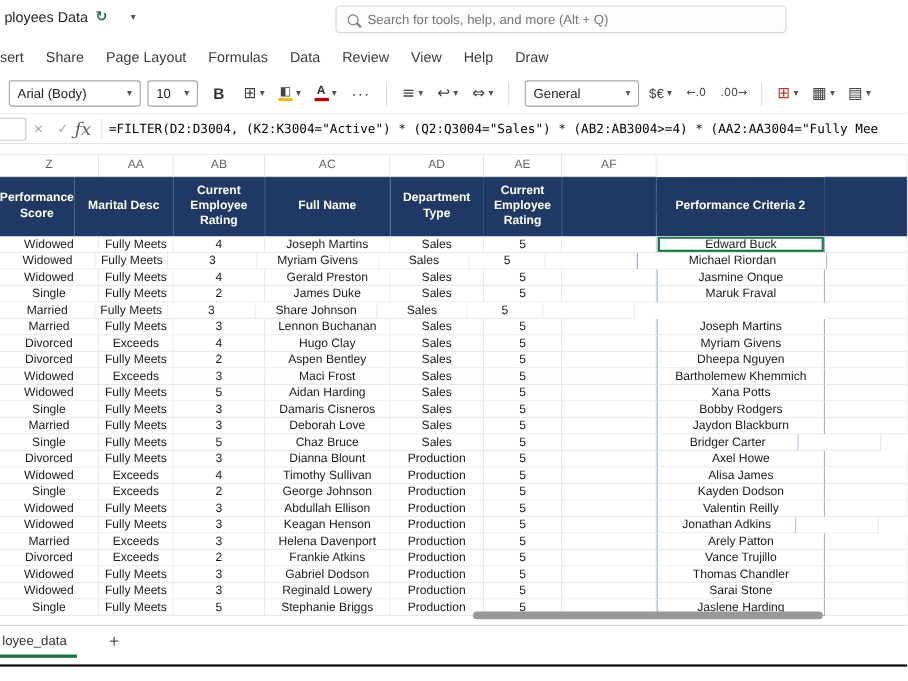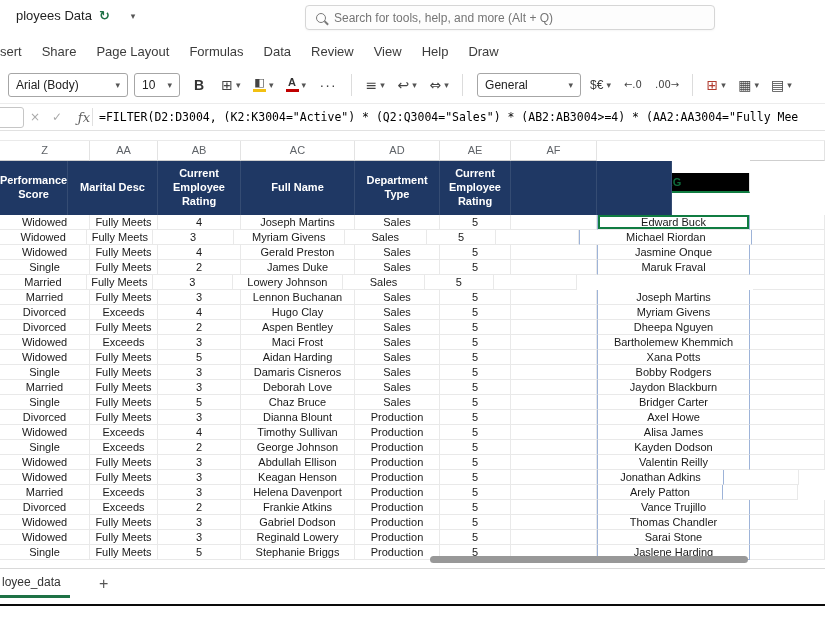--- a/index.html
+++ b/index.html
@@ -1,21 +1,21 @@
 <!DOCTYPE html>
 <html><head>
 <meta charset="utf-8">
 <style>
   html,body{margin:0;padding:0;background:#fff;}
   .app{position:relative;width:825px;height:619px;background:#fff;overflow:hidden;
        font-family:"Liberation Sans","DejaVu Sans",sans-serif;color:#222;}
 
   
   .titlebar{position:absolute;top:0;left:0;width:825px;height:36px;background:#fff;}
-  .doc-chip{position:absolute;left:16px;top:8px;display:flex;align-items:center;gap:7px;}
+  .doc-chip{position:absolute;left:4px;top:8px;display:flex;align-items:center;gap:7px;}
   .doc-title{font-size:13px;color:#1f1f1f;}
   .sync{font-family:"DejaVu Sans",sans-serif;color:#1e7145;font-size:13px;font-weight:bold;}
   .title-chev{margin-left:14px;}
   .chev{font-family:"DejaVu Sans",sans-serif;font-size:9px;color:#555;}
   .searchbox{position:absolute;left:305px;top:5px;width:410px;height:25px;border:1px solid #d6d6d6;
              border-radius:4px;background:#fdfdfd;display:flex;align-items:center;gap:8px;padding:0 10px;box-sizing:border-box;
              box-shadow:0 1px 2px rgba(0,0,0,0.04);}
   .mag{width:8px;height:8px;border:1.5px solid #7a7a7a;border-radius:50%;position:relative;flex:0 0 auto;}
   .mag::after{content:'';position:absolute;width:5px;height:1.5px;background:#7a7a7a;transform:rotate(45deg);right:-4px;bottom:-2px;}
   .search-ph{font-size:12px;color:#757575;white-space:nowrap;overflow:hidden;}
@@ -44,21 +44,21 @@
   .color-icon .bar{width:13px;height:3px;margin-top:1px;}
   .tsmall{font-size:10px;color:#444;font-family:"DejaVu Sans",sans-serif;}
   .sep{width:1px;height:22px;background:#dcdcdc;margin:0 4px;flex:0 0 auto;}
   .more-dots{font-size:14px;letter-spacing:1px;color:#444;}
 
   
   .formulabar{position:absolute;top:104px;left:0;width:825px;height:27px;display:flex;align-items:center;
               border-bottom:1px solid #e1e1e1;box-sizing:border-box;background:#fff;}
   .namebox{width:30px;height:19px;border:1px solid #c6c6c6;border-radius:3px;margin-left:-8px;flex:0 0 auto;}
   .fbtn{width:22px;text-align:center;font-family:"DejaVu Sans",sans-serif;font-size:12px;color:#a9a9a9;flex:0 0 auto;}
-  .fx{font-style:italic;font-family:"DejaVu Serif",serif;font-size:13px;color:#5f5f5f;width:22px;text-align:right;flex:0 0 auto;}
+  .fx{font-style:italic;font-family:"DejaVu Serif",serif;font-size:16px;color:#5f5f5f;width:22px;text-align:left;flex:0 0 auto;}
   .fsep{width:1px;height:18px;background:#e0e0e0;margin:0 6px 0 2px;flex:0 0 auto;}
   .formula-text{font-family:"DejaVu Sans Mono",monospace;font-size:11.5px;color:#000;
                 white-space:nowrap;overflow:hidden;flex:1;}
 
   
   .sheet{position:absolute;top:131px;left:0;width:825px;padding-top:9px;}
   .letters{display:flex;width:825px;height:20px;border-top:1px solid #eaeaea;}
   .col-letter{height:20px;line-height:19px;text-align:center;font-size:11px;color:#5f6368;
               border-right:1px solid #e3e3e3;border-bottom:1px solid #cfcfcf;box-sizing:border-box;background:#fff;}
   .col-letter.selected{background:#000000;color:#0e6c3d;font-weight:bold;border-bottom:2px solid #107c41;margin-top:32px;}
@@ -213,20 +213,21 @@
         <div class="col-letter" style="width: 75px;"></div>
       </div>
     <div class="headrow">
         <div class="header-cell" style="width: 68px;">Performance Score</div>
         <div class="header-cell" style="width: 90px;">Marital Desc</div>
         <div class="header-cell" style="width: 83px;">Current Employee Rating</div>
         <div class="header-cell" style="width: 114px;">Full Name</div>
         <div class="header-cell" style="width: 85px;">Department Type</div>
         <div class="header-cell" style="width: 71px;">Current Employee Rating</div>
         <div class="header-cell" style="width: 86px;"></div>
+        <div class="header-cell" style="width: 153px;">Performance Criteria 2</div>
         <div class="header-cell" style="width: 75px;"></div>
       </div>
     <div class="gridrows">
         <div class="grid-row">
           <div class="cell" style="width: 90px;">Widowed</div>
           <div class="cell" style="width: 68px;">Fully Meets</div>
           <div class="cell" style="width: 83px;">4</div>
           <div class="cell" style="width: 114px;">Joseph Martins</div>
           <div class="cell" style="width: 85px;">Sales</div>
           <div class="cell" style="width: 71px;">5</div>
@@ -264,21 +265,21 @@
           <div class="cell" style="width: 85px;">Sales</div>
           <div class="cell" style="width: 71px;">5</div>
           <div class="cell" style="width: 86px;"></div>
           <div class="cell spill" style="width: 153px;">Maruk Fraval</div>
           <div class="cell" style="width: 75px;"></div>
         </div>
         <div class="grid-row">
           <div class="cell" style="width: 90px;">Married</div>
           <div class="cell" style="width: 68px;">Fully Meets</div>
           <div class="cell" style="width: 83px;">3</div>
-          <div class="cell" style="width: 114px;">Lowery Johnson</div>
+          <div class="cell" style="width: 114px;">Share Johnson</div>
           <div class="cell" style="width: 85px;">Sales</div>
           <div class="cell" style="width: 71px;">5</div>
           <div class="cell" style="width: 86px;"></div>
           <div class="cell spill" style="width: 182px; margin-top: 40px;">Sharlene Terry</div>
           <div class="cell" style="width: 75px;"></div>
         </div>
         <div class="grid-row">
           <div class="cell" style="width: 90px;">Married</div>
           <div class="cell" style="width: 68px;">Fully Meets</div>
           <div class="cell" style="width: 83px;">3</div>
@@ -356,21 +357,21 @@
           <div class="cell" style="width: 75px;"></div>
         </div>
         <div class="grid-row">
           <div class="cell" style="width: 90px;">Single</div>
           <div class="cell" style="width: 68px;">Fully Meets</div>
           <div class="cell" style="width: 83px;">5</div>
           <div class="cell" style="width: 114px;">Chaz Bruce</div>
           <div class="cell" style="width: 85px;">Sales</div>
           <div class="cell" style="width: 71px;">5</div>
           <div class="cell" style="width: 86px;"></div>
-          <div class="cell spill" style="width: 153px;">Bridger Carter</div>
+          <div class="cell spill" style="width: 129px;">Bridger Carter</div>
           <div class="cell" style="width: 75px;"></div>
         </div>
         <div class="grid-row">
           <div class="cell" style="width: 90px;">Divorced</div>
           <div class="cell" style="width: 68px;">Fully Meets</div>
           <div class="cell" style="width: 83px;">3</div>
           <div class="cell" style="width: 114px;">Dianna Blount</div>
           <div class="cell" style="width: 85px;">Production</div>
           <div class="cell" style="width: 71px;">5</div>
           <div class="cell" style="width: 86px;"></div>
@@ -422,21 +423,21 @@
           <div class="cell" style="width: 75px;"></div>
         </div>
         <div class="grid-row">
           <div class="cell" style="width: 90px;">Married</div>
           <div class="cell" style="width: 68px;">Exceeds</div>
           <div class="cell" style="width: 83px;">3</div>
           <div class="cell" style="width: 114px;">Helena Davenport</div>
           <div class="cell" style="width: 85px;">Production</div>
           <div class="cell" style="width: 71px;">5</div>
           <div class="cell" style="width: 86px;"></div>
-          <div class="cell spill" style="width: 126px;">Arely Patton</div>
+          <div class="cell spill" style="width: 153px;">Arely Patton</div>
           <div class="cell" style="width: 75px;"></div>
         </div>
         <div class="grid-row">
           <div class="cell" style="width: 90px;">Divorced</div>
           <div class="cell" style="width: 68px;">Exceeds</div>
           <div class="cell" style="width: 83px;">2</div>
           <div class="cell" style="width: 114px;">Frankie Atkins</div>
           <div class="cell" style="width: 85px;">Production</div>
           <div class="cell" style="width: 71px;">5</div>
           <div class="cell" style="width: 86px;"></div>

